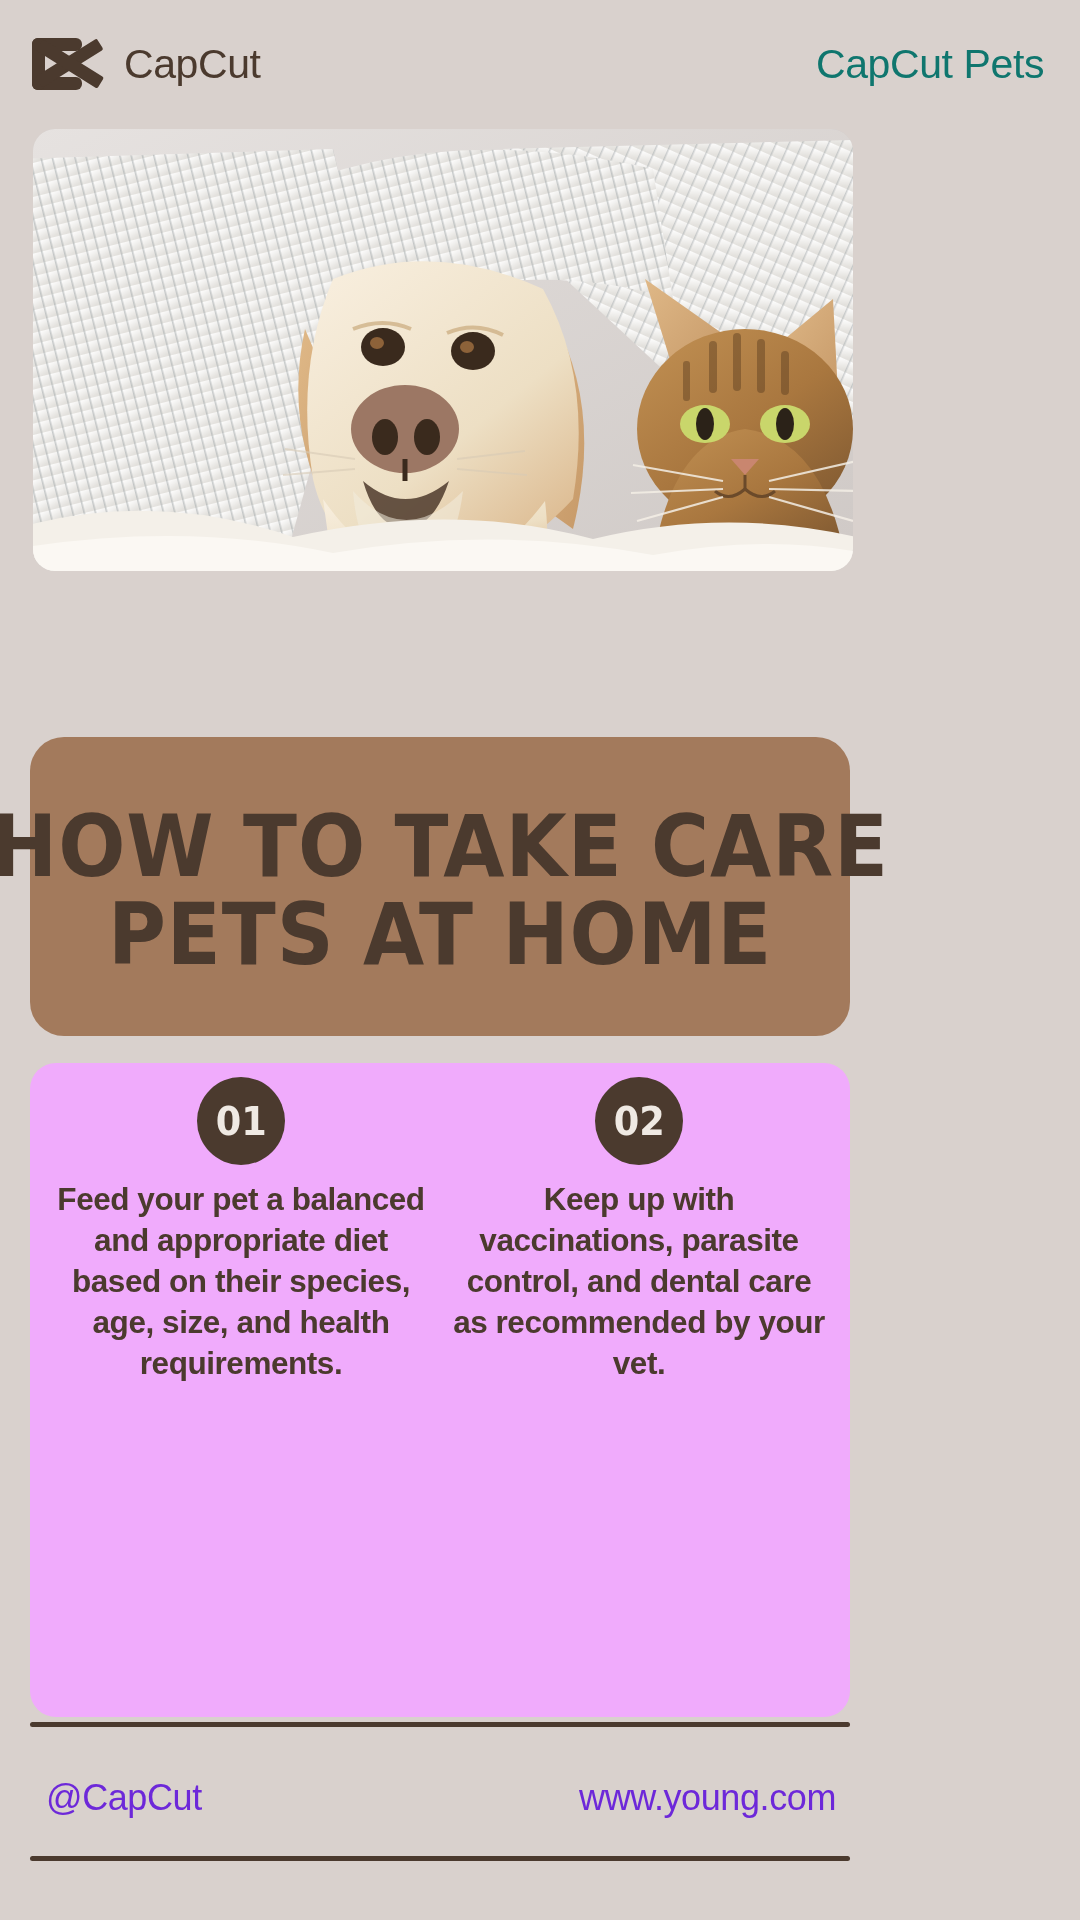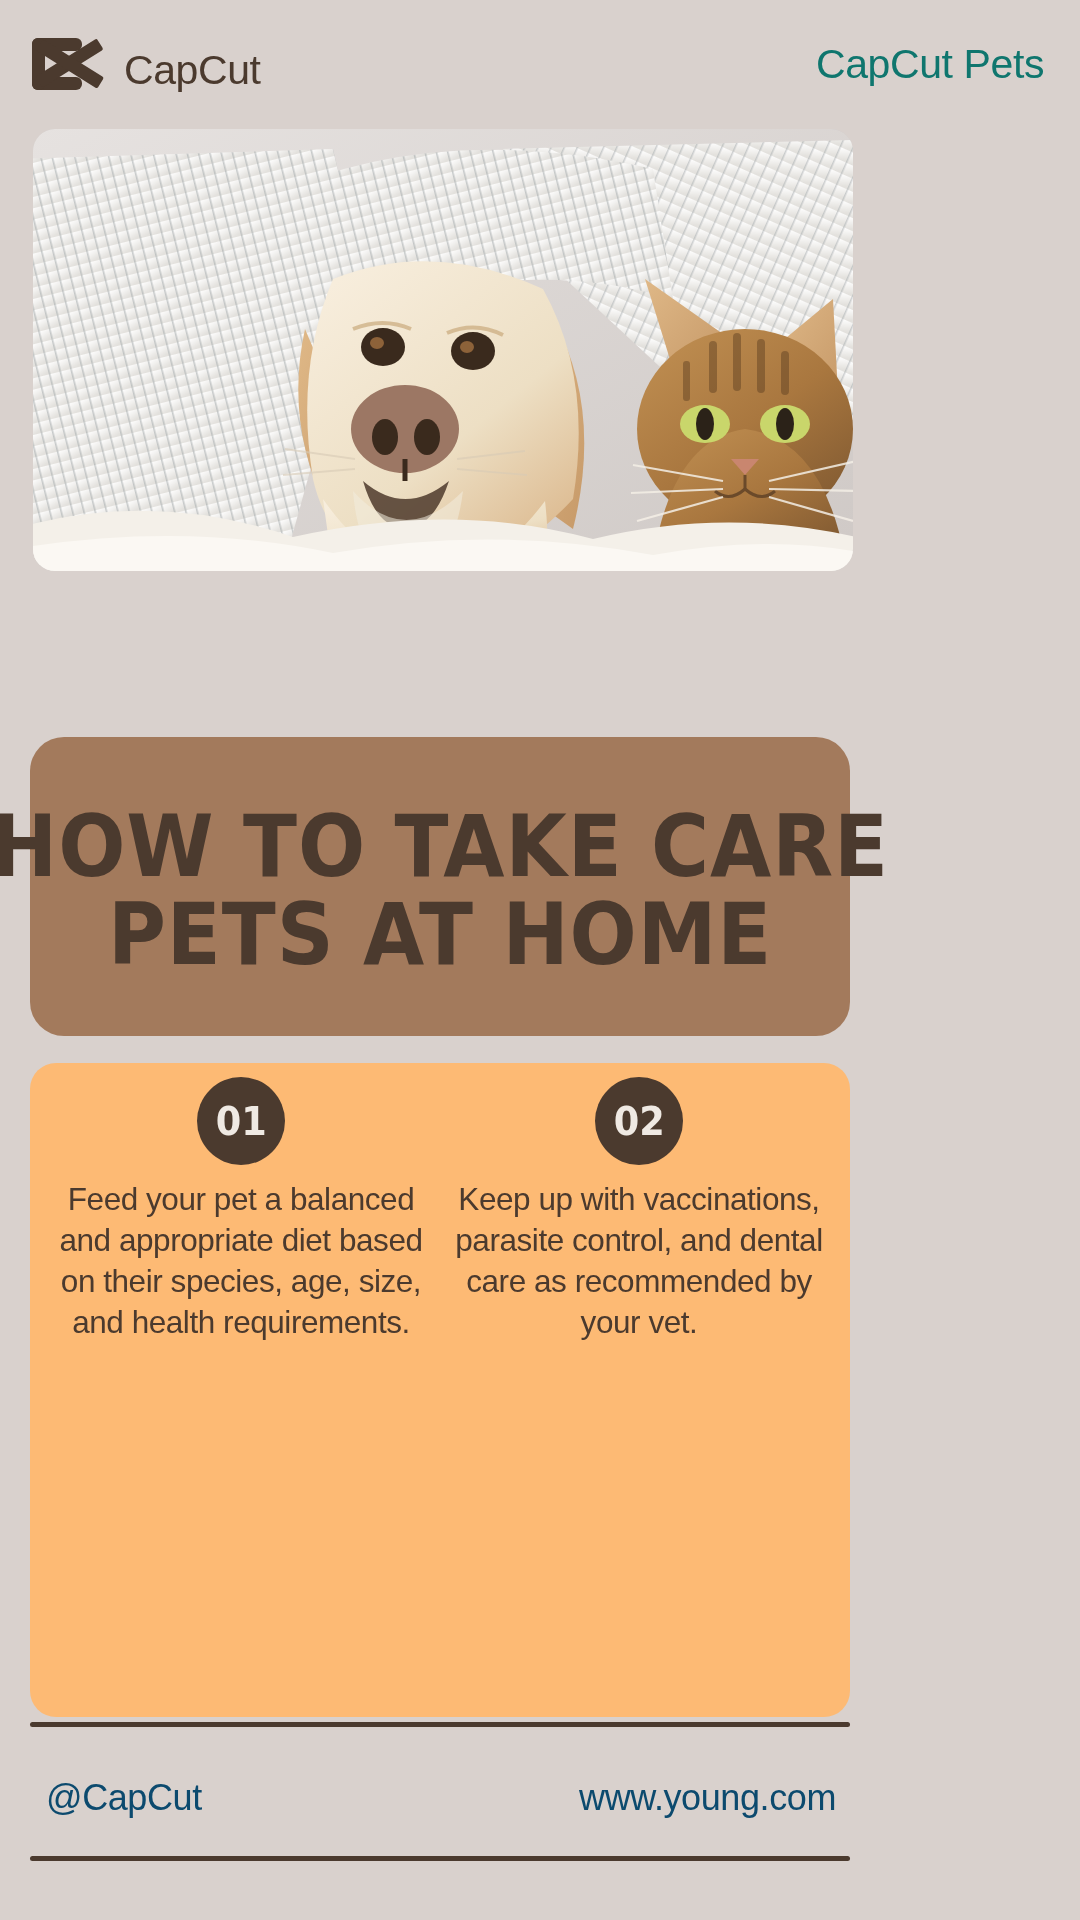--- a/index.html
+++ b/index.html
@@ -24,21 +24,21 @@
     width: 1080px;
     height: 128px;
     display: flex;
     align-items: center;
     justify-content: space-between;
     padding: 0 36px 0 30px;
   }
 
   .brand {
     display: flex;
-    align-items: flex-end;
+    align-items: center;
     gap: 16px;
   }
 
   .logo-mark {
     width: 78px;
     height: 60px;
     display: block;
   }
 
   .brand-name {
@@ -98,21 +98,21 @@
     white-space: nowrap;
   }
 
   
   .tips-panel {
     position: absolute;
     left: 30px;
     top: 1063px;
     width: 820px;
     height: 654px;
-    background: #fdba74;
+    background: #f0abfc;
     border-radius: 26px;
     display: grid;
     grid-template-columns: 1fr 1fr;
     grid-template-rows: 1fr 1fr;
     padding: 14px 12px 16px;
   }
 
   .tip {
     display: flex;
     flex-direction: column;
@@ -141,20 +141,21 @@
   }
 
   .tip-text {
     margin-top: 14px;
     font-size: 31.5px;
     line-height: 1.30;
     color: #4b3a2e;
     text-align: center;
     letter-spacing: -0.45px;
     max-width: 380px;
+    font-weight: bold;
   }
 
   
   .rule {
     position: absolute;
     left: 30px;
     width: 820px;
     height: 5px;
     background: #4b3a2e;
     border-radius: 3px;
@@ -170,21 +171,21 @@
     width: 820px;
     height: 100px;
     display: flex;
     align-items: center;
     justify-content: space-between;
     padding: 0 14px 0 16px;
   }
 
   .footer-item {
     font-size: 36px;
-    color: #0c4a6e;
+    color: #6d28d9;
     letter-spacing: -0.4px;
     white-space: nowrap;
   }
 </style>
 </head>
 <body>
 
 <div class="header">
   <div class="brand">
     <span class="logo-mark">

